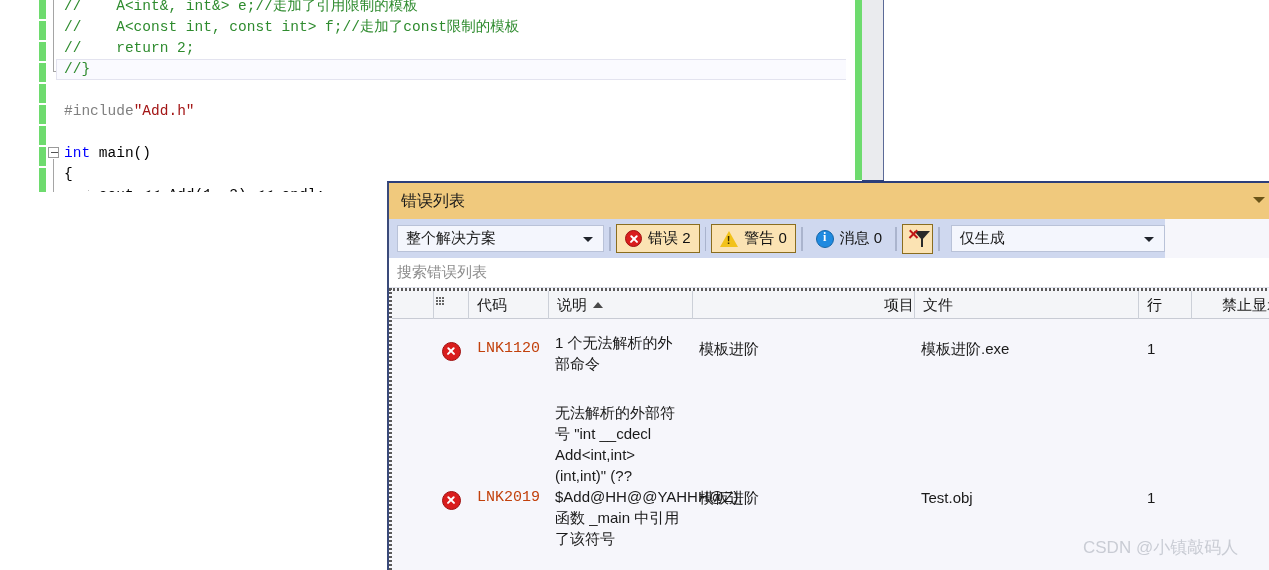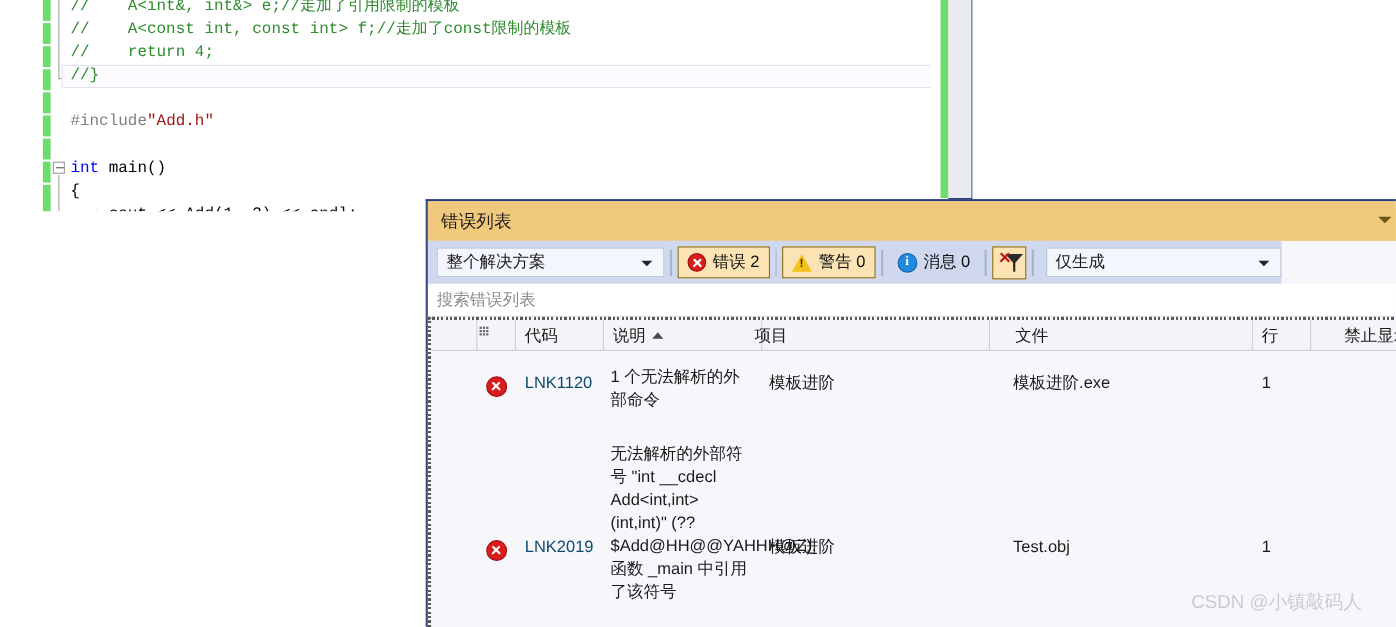--- a/index.html
+++ b/index.html
@@ -242,21 +242,21 @@
   }
   .col-chooser i {
     position: absolute; width: 2px; height: 2px; background: #666;
   }
 
   .rowsarea { position: absolute; left: 3px; top: 32px; width: 877px; height: 249px; }
   .row { position: absolute; left: 0; width: 877px; background: #f6f6fb; }
   .cell {
     position: absolute; font-size: 15px; color: #1a1a1a; line-height: 21px;
   }
-  .cell.code { color: #0c4a6e; white-space: nowrap; overflow: hidden; }
+  .cell.code { color: #c2410c; white-space: nowrap; overflow: hidden; font-family: Liberation Mono, monospace; }
   .cell.desc { white-space: normal; }
   .rowicon { position: absolute; }
 
   .watermark {
     position: absolute; left: 1083px; top: 536px;
     font-size: 17px; color: #c9ccd4;
     font-family: "Liberation Sans", sans-serif; white-space: nowrap;
   }
 </style>
 </head>
@@ -274,21 +274,21 @@
       <div class="fold-box" style="left:1px; top:147px;"></div>
       <div class="fold-line" style="left:6px; top:159px; height:72px;"></div>
 
     </div>
     <div class="fold-dots" style="left:88px; top:190px; height:40px;"></div>
 
     <div class="current-line-box"></div>
     <div id="codelines">
         <div class="code-line" style="top: -4px; left: 64px;"><span class="cmt">//    A&lt;int&amp;, int&amp;&gt; e;//走加了引用限制的模板</span></div>
         <div class="code-line" style="top: 17px; left: 64px;"><span class="cmt">//    A&lt;const int, const int&gt; f;//走加了const限制的模板</span></div>
-        <div class="code-line" style="top: 38px; left: 64px;"><span class="cmt">//    return 4;</span></div>
+        <div class="code-line" style="top: 38px; left: 64px;"><span class="cmt">//    return 2;</span></div>
         <div class="code-line" style="top: 59px; left: 64px;"><span class="cmt">//}</span></div>
         <div class="code-line" style="top: 80px; left: 64px;"></div>
         <div class="code-line" style="top: 101px; left: 64px;"><span class="pp">#include</span><span class="str">"Add.h"</span></div>
         <div class="code-line" style="top: 122px; left: 64px;"></div>
         <div class="code-line" style="top: 143px; left: 64px;"><span class="kw">int</span><span class="plain"> main()</span></div>
         <div class="code-line" style="top: 164px; left: 64px;"><span class="plain">{</span></div>
         <div class="code-line" style="top: 185px; left: 64px;"><span class="plain">    cout &lt;&lt; Add(1, 3) &lt;&lt; endl;</span></div>
       </div>
 
     <div class="editor-left-white"></div>
@@ -388,21 +388,21 @@
           <div class="hdr-cell" style="left: 42px; width: 35px;">
             <span></span>
           </div>
           <div class="hdr-cell" style="left: 77px; width: 80px;">
             <span>代码</span>
           </div>
           <div class="hdr-cell" style="left: 157px; width: 144px;">
             <span>说明</span>
             <span class="sort-asc"></span>
           </div>
-          <div class="hdr-cell" style="left: 286px; width: 222px;">
+          <div class="hdr-cell" style="left: 301px; width: 222px; justify-content: flex-end;">
             <span>项目</span>
           </div>
           <div class="hdr-cell" style="left: 523px; width: 224px;">
             <span>文件</span>
           </div>
           <div class="hdr-cell" style="left: 747px; width: 53px;">
             <span>行</span>
           </div>
           <div class="hdr-cell" style="left: 822px; width: 77px;">
             <span>禁止显示</span>

